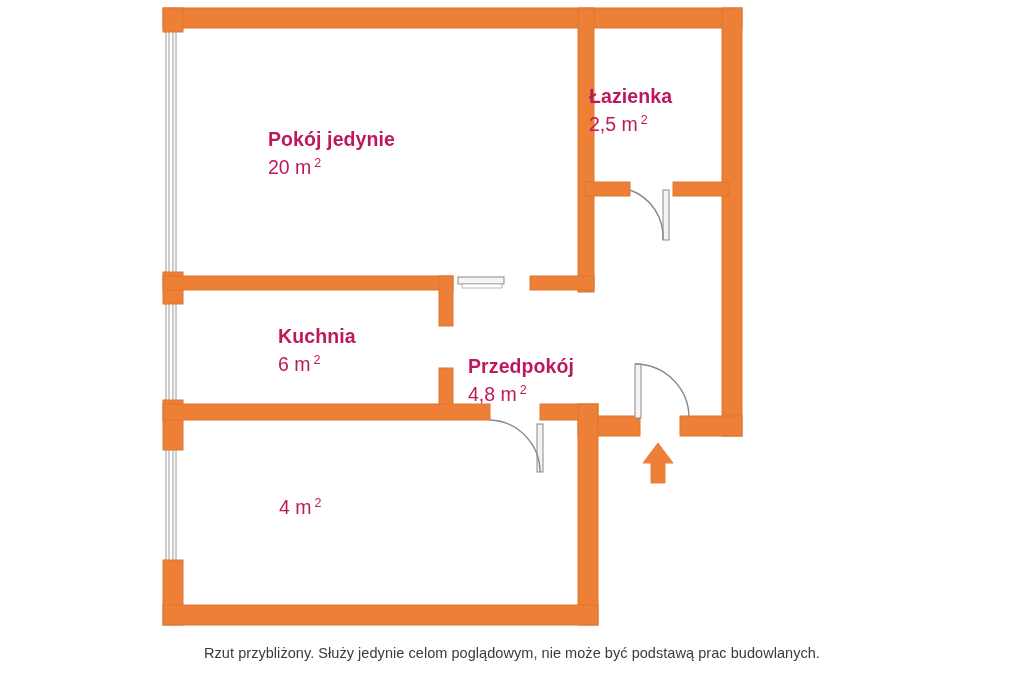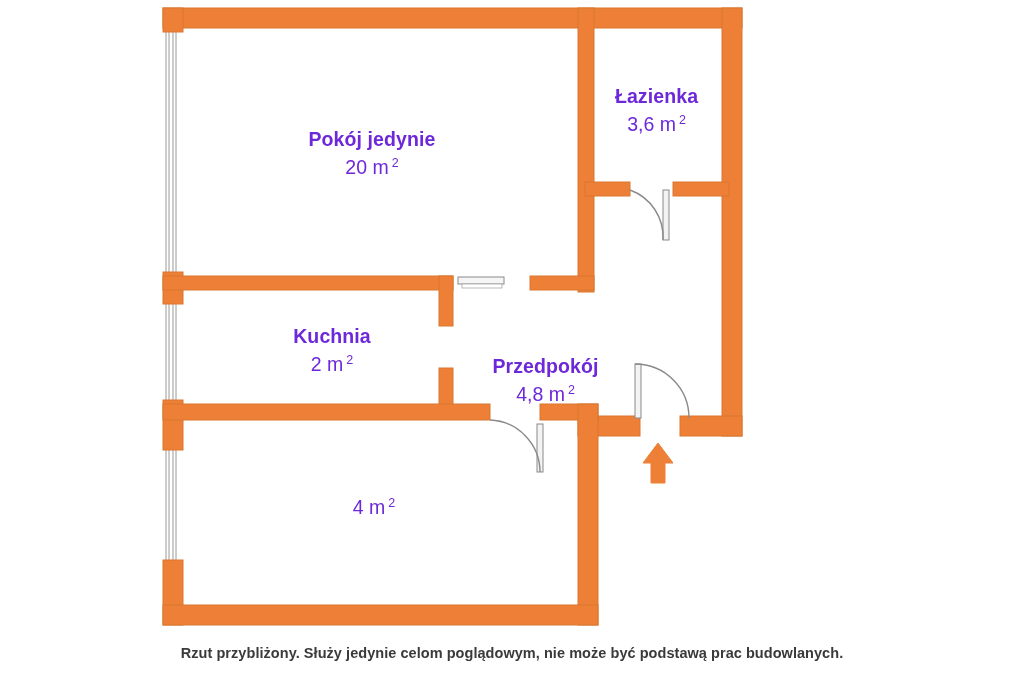--- a/index.html
+++ b/index.html
@@ -24,22 +24,22 @@
   #plan-svg {
     position: absolute;
     left: 0;
     top: 0;
     width: 1024px;
     height: 682px;
     display: block;
   }
   .room-label {
     position: absolute;
-    text-align: center;
-    color: #6d28d9;
+    text-align: left;
+    color: #be185d;
     line-height: 1.18;
     white-space: nowrap;
     user-select: none;
   }
   .room-label .rl-name {
     display: block;
     font-weight: bold;
     font-size: 19.5px;
     letter-spacing: .1px;
   }
@@ -58,21 +58,20 @@
   .caption {
     position: absolute;
     left: 0;
     right: 0;
     top: 645px;
     text-align: center;
     font-size: 14.5px;
     color: #3a3a3a;
     letter-spacing: .05px;
     user-select: none;
-    font-weight: bold;
   }
 </style>
 </head>
 <body>
 
 <div id="floorplan-root">
 
   <svg id="plan-svg" viewBox="0 0 1024 682" xmlns="http://www.w3.org/2000/svg">
 
     <defs>
@@ -157,26 +156,26 @@
 
   </svg>
 
   <div class="room-label" style="left:268px; top:128px; width:208px;">
     <span class="rl-name">Pokój jedynie</span>
     <span class="rl-area"><span>20 m</span><span class="unit-sup">2</span></span>
   </div>
 
   <div class="room-label" style="left:589px; top:85px; width:135px;">
     <span class="rl-name">Łazienka</span>
-    <span class="rl-area"><span>3,6 m</span><span class="unit-sup">2</span></span>
+    <span class="rl-area"><span>2,5 m</span><span class="unit-sup">2</span></span>
   </div>
 
-  <div class="room-label" style="left:268px; top:325px; width:128px;">
+  <div class="room-label" style="left:278px; top:325px; width:128px;">
     <span class="rl-name">Kuchnia</span>
-    <span class="rl-area"><span>2 m</span><span class="unit-sup">2</span></span>
+    <span class="rl-area"><span>6 m</span><span class="unit-sup">2</span></span>
   </div>
 
   <div class="room-label" style="left:468px; top:325px; width:155px;margin-top:30px;">
     <span class="rl-name">Przedpokój</span>
     <span class="rl-area"><span>4,8 m</span><span class="unit-sup">2</span></span>
   </div>
 
   <div class="room-label" style="left:279px; top:491px; width:190px;">
     <span class="rl-area"><span>4 m</span><span class="unit-sup">2</span></span>
   </div>

